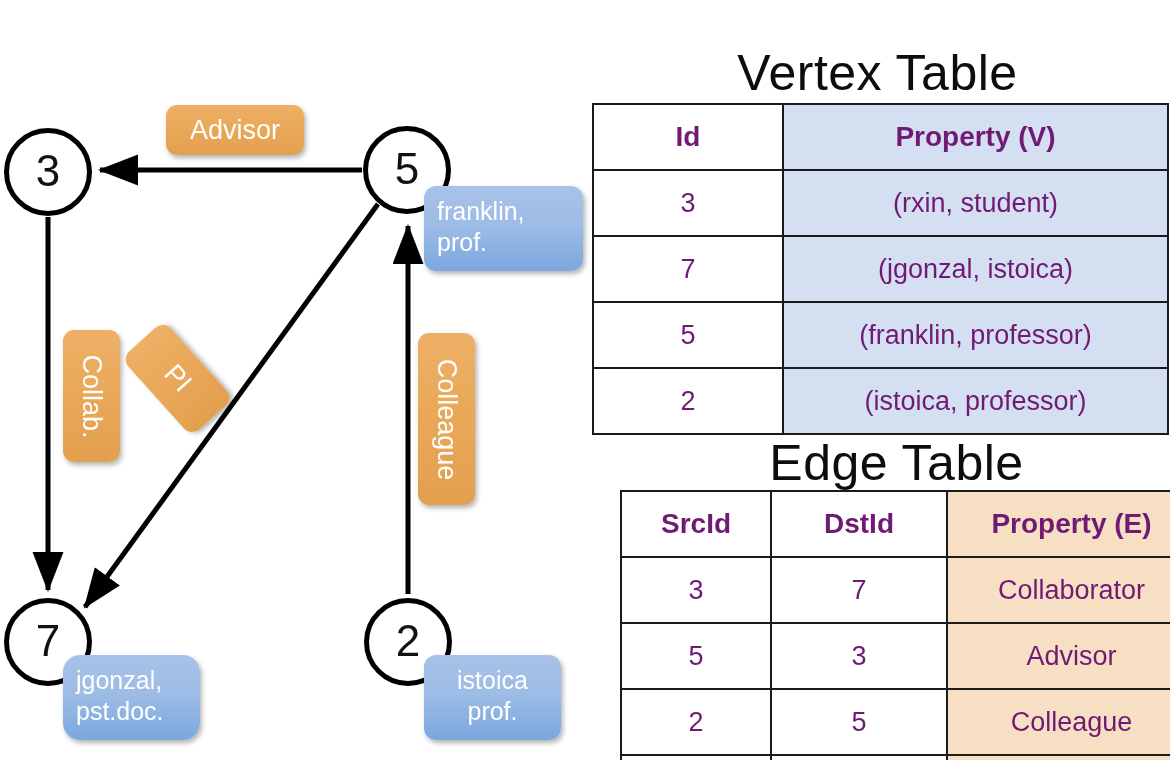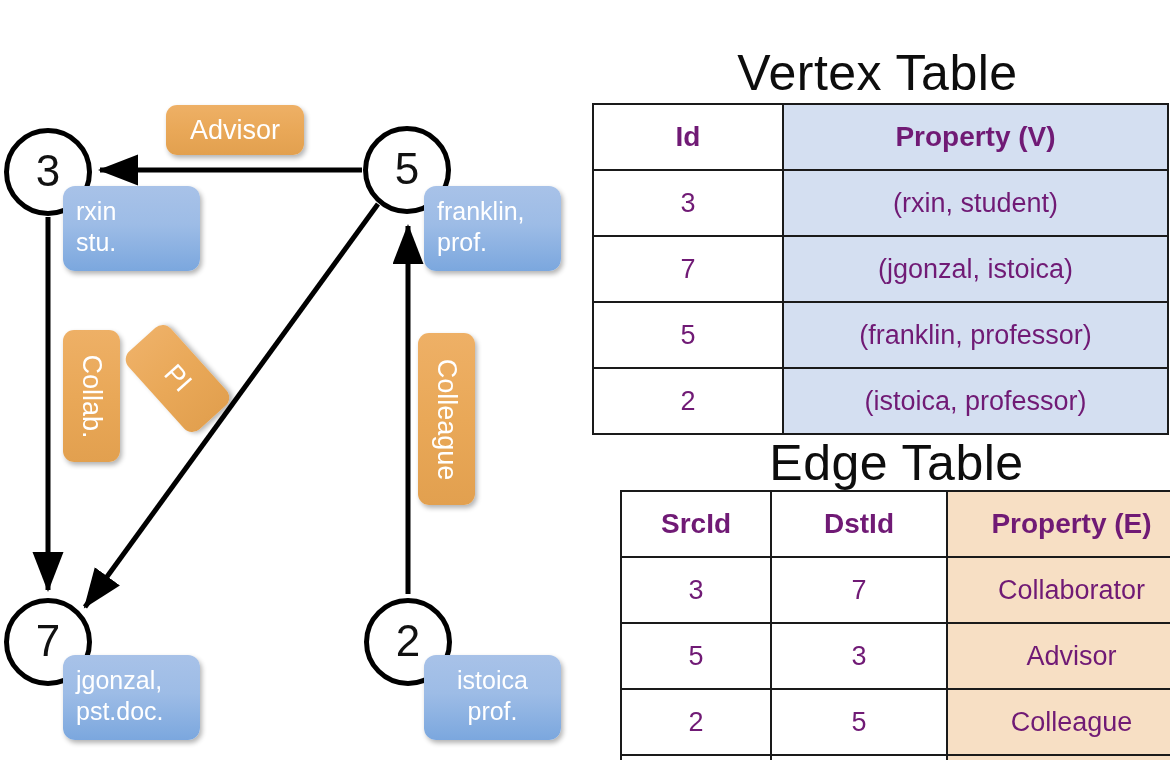--- a/index.html
+++ b/index.html
@@ -175,31 +175,27 @@
   <div class="node" style="left:363px; top:126px;">
     <span>5</span>
   </div>
   <div class="node" style="left:4px; top:598px;">
     <span>7</span>
   </div>
   <div class="node" style="left:364px; top:598px;">
     <span>2</span>
   </div>
 
-  <div class="prop-box" style="left:63px; top:186px; width:137px; height:85px;">
-    <div>rxin</div>
-    <div>stu.</div>
-  </div>
-
-  <div class="prop-box" style="left:424px; top:186px; width:137px; height:85px;">
+
+  <div class="prop-box" style="left:424px; top:186px; width:159px; height:85px;">
     <div>franklin,</div>
     <div>prof.</div>
   </div>
 
-  <div class="prop-box" style="left:63px; top:655px; width:137px; height:85px;">
+  <div class="prop-box" style="left:63px; top:655px; width:137px; height:85px;border-radius:17px;">
     <div>jgonzal,</div>
     <div>pst.doc.</div>
   </div>
 
   <div class="prop-box" style="left:424px; top:655px; width:137px; height:85px;text-align:center;">
     <div>istoica</div>
     <div>prof.</div>
   </div>
 </div>
 

